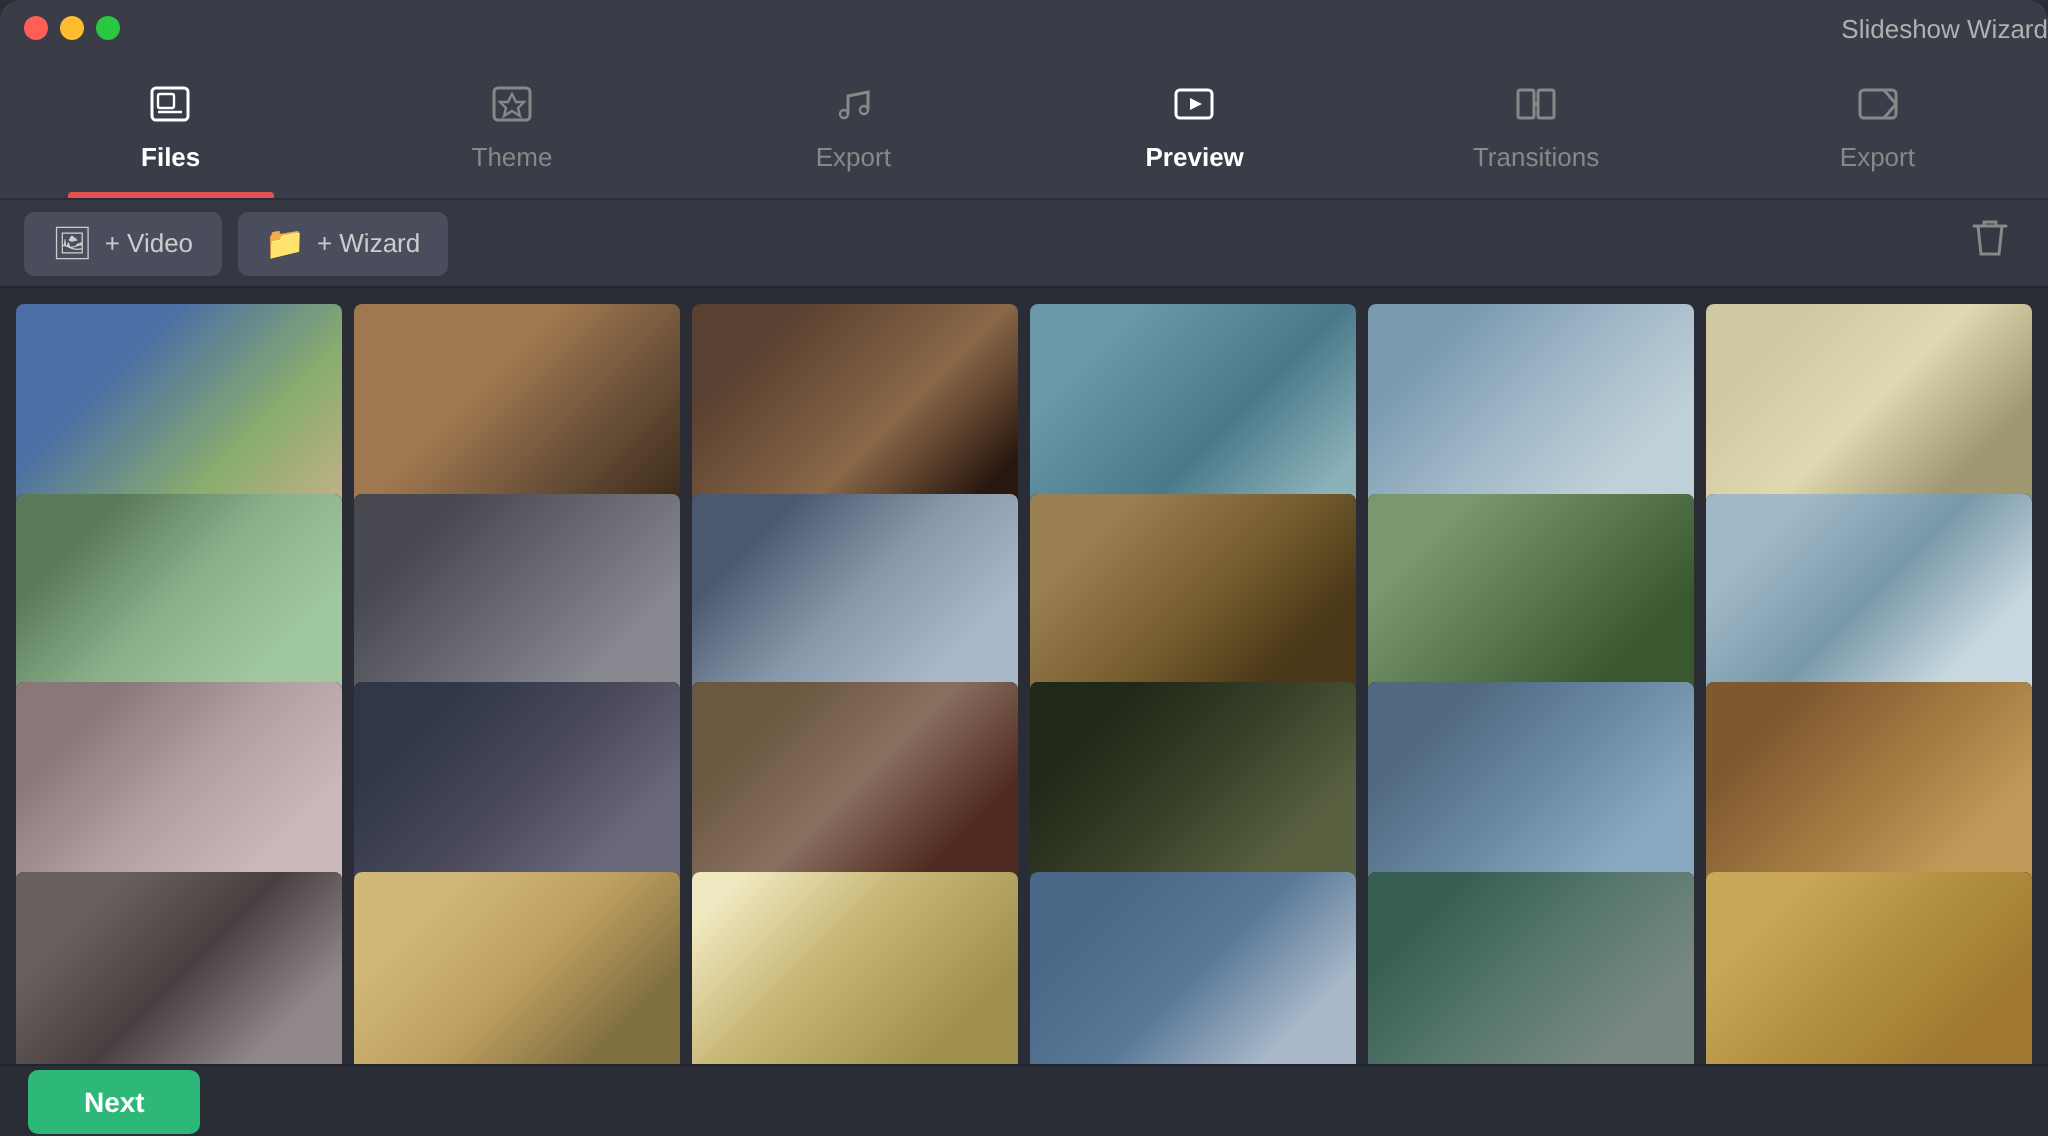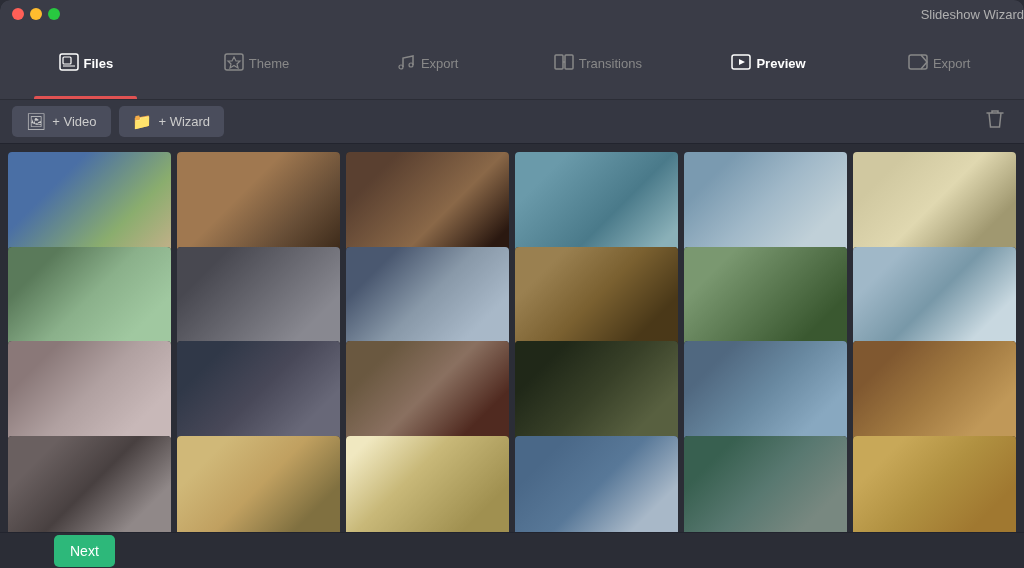--- a/index.html
+++ b/index.html
@@ -45,21 +45,21 @@
     
     .nav-tabs {
       background: #3a3c47;
       display: flex;
       height: 72px;
       border-bottom: 1px solid #2b2d36;
     }
     .nav-tab {
       flex: 1;
       display: flex;
-      flex-direction: row;
+      flex-direction: column;
       align-items: center;
       justify-content: center;
       gap: 4px;
       cursor: pointer;
       position: relative;
       color: #888;
     }
     .nav-tab.active {
       color: #fff;
     }
@@ -178,26 +178,25 @@
       color: #ccc;
     }
     .duration-value {
       color: #e05252;
       font-size: 13px;
     }
     .next-btn {
       background: #2db87a;
       color: #fff;
       border: none;
-      padding: 8px 16px;
+      padding: 8px 28px;
       border-radius: 5px;
       font-size: 14px;
-      font-weight: 400;
+      font-weight: 700;
       cursor: pointer;
-      margin-left: 40px;
     }
 
     
     .p1  { background: linear-gradient(135deg, #4a6fa5 30%, #8aad6e 70%, #c4b08a 100%); }
     .p2  { background: linear-gradient(135deg, #a07850 40%, #6a5038 70%, #3a2818 100%); }
     .p3  { background: linear-gradient(135deg, #5a4030 20%, #8a6848 60%, #2a1810 90%); }
     .p4  { background: linear-gradient(135deg, #6a9aaa 20%, #4a7a8a 60%, #8ab0b8 90%); }
     .p5  { background: linear-gradient(135deg, #7a9ab0 20%, #a0b8c8 50%, #c0d0d8 80%); }
     .p6  { background: linear-gradient(135deg, #d0c8a0 20%, #e0d8b0 50%, #a09870 80%); }
     .p7  { background: linear-gradient(135deg, #5a7a5a 20%, #8ab08a 50%, #a0c8a0 80%); }
@@ -254,38 +253,38 @@
   <div class="nav-tab">
     <span class="nav-icon">
       <svg width="22" height="22" viewBox="0 0 22 22" fill="none">
         <path d="M8 16V7l10-2v9" stroke="#888" stroke-width="1.5" fill="none"></path>
         <circle cx="6" cy="16" r="2" stroke="#888" stroke-width="1.2" fill="none"></circle>
         <circle cx="16" cy="14" r="2" stroke="#888" stroke-width="1.2" fill="none"></circle>
       </svg>
     </span>
     <span class="nav-tab-label">Export</span>
   </div>
+  <div class="nav-tab" style="color:#fff; font-weight:bold;">
+    <span class="nav-icon">
+      <svg width="22" height="22" viewBox="0 0 22 22" fill="none">
+        <rect x="2" y="4" width="18" height="14" rx="2" stroke="white" stroke-width="1.5" fill="none"></rect>
+        <polygon points="9,8 9,14 15,11" fill="white"></polygon>
+      </svg>
+    </span>
+    <span class="nav-tab-label" style="color:#fff;font-weight:700;">Preview</span>
+  </div>
   <div class="nav-tab">
     <span class="nav-icon">
       <svg width="22" height="22" viewBox="0 0 22 22" fill="none">
         <rect x="2" y="4" width="8" height="14" rx="1" stroke="#888" stroke-width="1.5" fill="none"></rect>
         <rect x="12" y="4" width="8" height="14" rx="1" stroke="#888" stroke-width="1.5" fill="none"></rect>
         <line x1="10" y1="11" x2="12" y2="11" stroke="#888" stroke-width="1.5"></line>
       </svg>
     </span>
     <span class="nav-tab-label">Transitions</span>
-  </div>
-  <div class="nav-tab" style="color:#fff; font-weight:bold;">
-    <span class="nav-icon">
-      <svg width="22" height="22" viewBox="0 0 22 22" fill="none">
-        <rect x="2" y="4" width="18" height="14" rx="2" stroke="white" stroke-width="1.5" fill="none"></rect>
-        <polygon points="9,8 9,14 15,11" fill="white"></polygon>
-      </svg>
-    </span>
-    <span class="nav-tab-label" style="color:#fff;font-weight:700;">Preview</span>
   </div>
   <div class="nav-tab">
     <span class="nav-icon">
       <svg width="22" height="22" viewBox="0 0 22 22" fill="none">
         <rect x="2" y="4" width="18" height="14" rx="2" stroke="#888" stroke-width="1.5" fill="none"></rect>
         <path d="M14 4 L20 11 L14 18" stroke="#888" stroke-width="1.5" fill="none"></path>
       </svg>
     </span>
     <span class="nav-tab-label">Export</span>
   </div>

